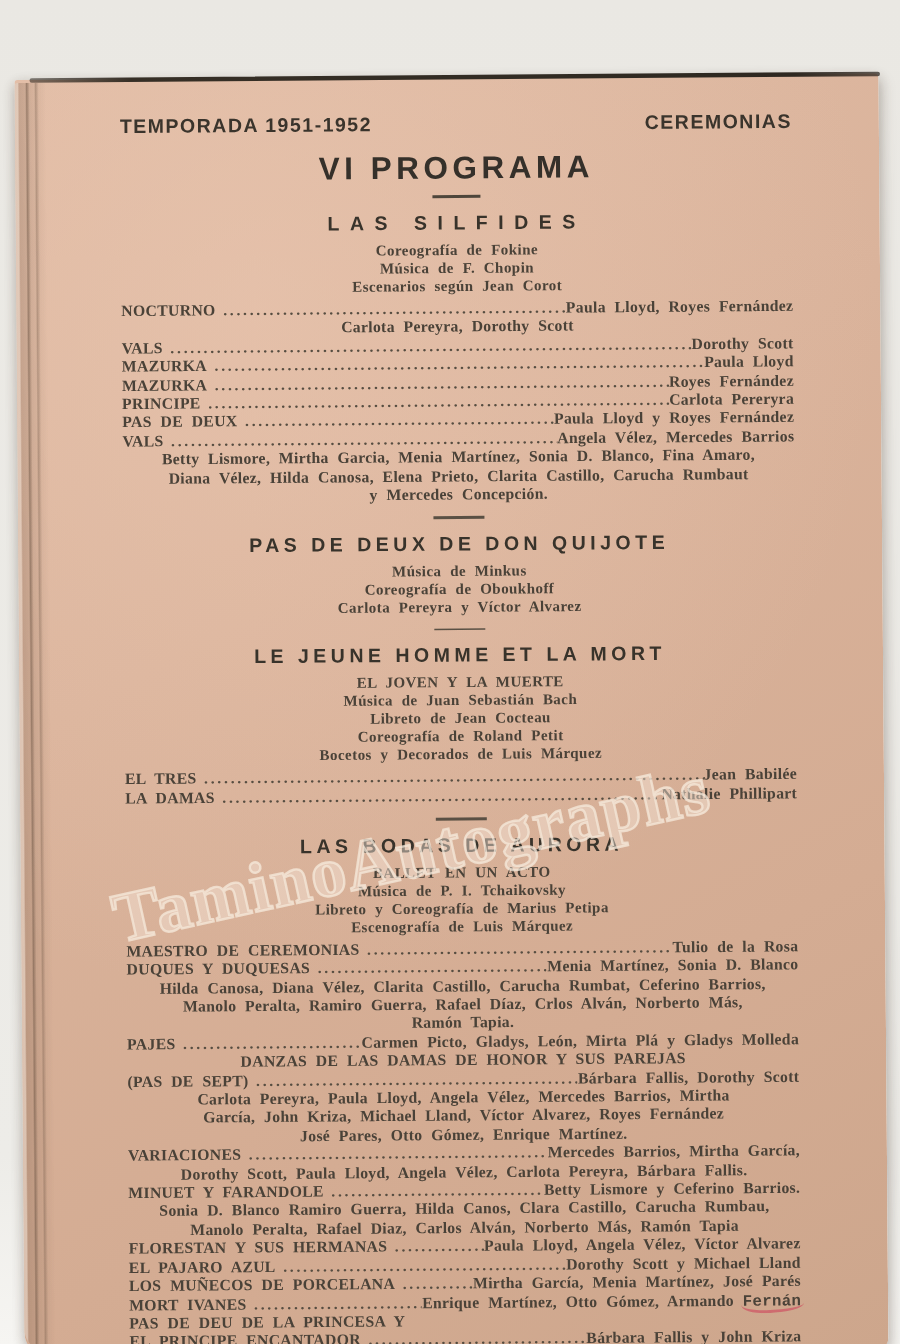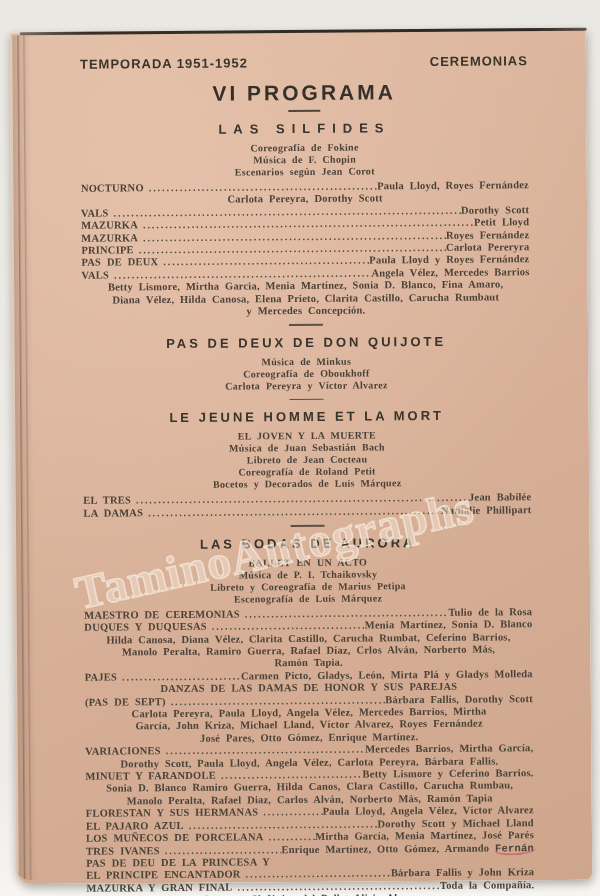--- a/index.html
+++ b/index.html
@@ -1,21 +1,21 @@
 <!DOCTYPE html>
 <html><head>
 <meta charset="utf-8">
 <style>
   html,body{margin:0;padding:0;}
   body{
     width:600px;height:896px;overflow:hidden;
     background:linear-gradient(#eae8e3,#edece8 86%,#f6f5f2);
     font-family:"Liberation Serif","DejaVu Serif",serif;
   }
-  .photo{position:relative;width:600px;height:712px;}
+  .photo{position:relative;width:600px;height:712px;margin-top:20px;}
   
   .paper{
     position:absolute;left:13px;top:31px;width:576px;height:851px;
     background:
       radial-gradient(ellipse 120% 90% at 28% 18%, rgba(235,200,178,.55), rgba(0,0,0,0) 60%),
       linear-gradient(152deg,#e0bba4 0%,#dab39b 38%,#d4ac93 72%,#cda68c 100%);
     transform:rotate(-0.45deg);
     border-radius:2px 3px 8px 16px;
     box-shadow:0 3px 8px rgba(70,55,45,.25), 2px 4px 10px rgba(70,55,45,.18);
   }
@@ -105,21 +105,21 @@
         </div>
         <div class="center-line">Carlota Pereyra, Dorothy Scott</div>
         <div class="row">
           <span class="role">VALS</span>
           <span class="dots"></span>
           <span class="names">Dorothy Scott</span>
         </div>
         <div class="row">
           <span class="role">MAZURKA</span>
           <span class="dots"></span>
-          <span class="names">Petit Lloyd</span>
+          <span class="names">Paula Lloyd</span>
         </div>
         <div class="row">
           <span class="role">MAZURKA</span>
           <span class="dots"></span>
           <span class="names">Royes Fernández</span>
         </div>
         <div class="row">
           <span class="role">PRINCIPE</span>
           <span class="dots"></span>
           <span class="names">Carlota Pereryra</span>
@@ -230,21 +230,21 @@
           <span class="role">EL PAJARO AZUL</span>
           <span class="dots"></span>
           <span class="names">Dorothy Scott y Michael Lland</span>
         </div>
         <div class="row">
           <span class="role">LOS MUÑECOS DE PORCELANA</span>
           <span class="dots"></span>
           <span class="names">Mirtha García, Menia Martínez, José Parés</span>
         </div>
         <div class="row">
-          <span class="role">TRES IVANES</span>
+          <span class="role">MORT IVANES</span>
           <span class="dots"></span>
           <span class="names"><span>Enrique Martínez, Otto Gómez, Armando </span><span class="marked">Fernán</span></span>
         </div>
         <div>PAS DE DEU DE LA PRINCESA Y</div>
         <div class="row">
           <span class="role">EL PRINCIPE ENCANTADOR</span>
           <span class="dots"></span>
           <span class="names">Bárbara Fallis y John Kriza</span>
         </div>
         <div class="row">

